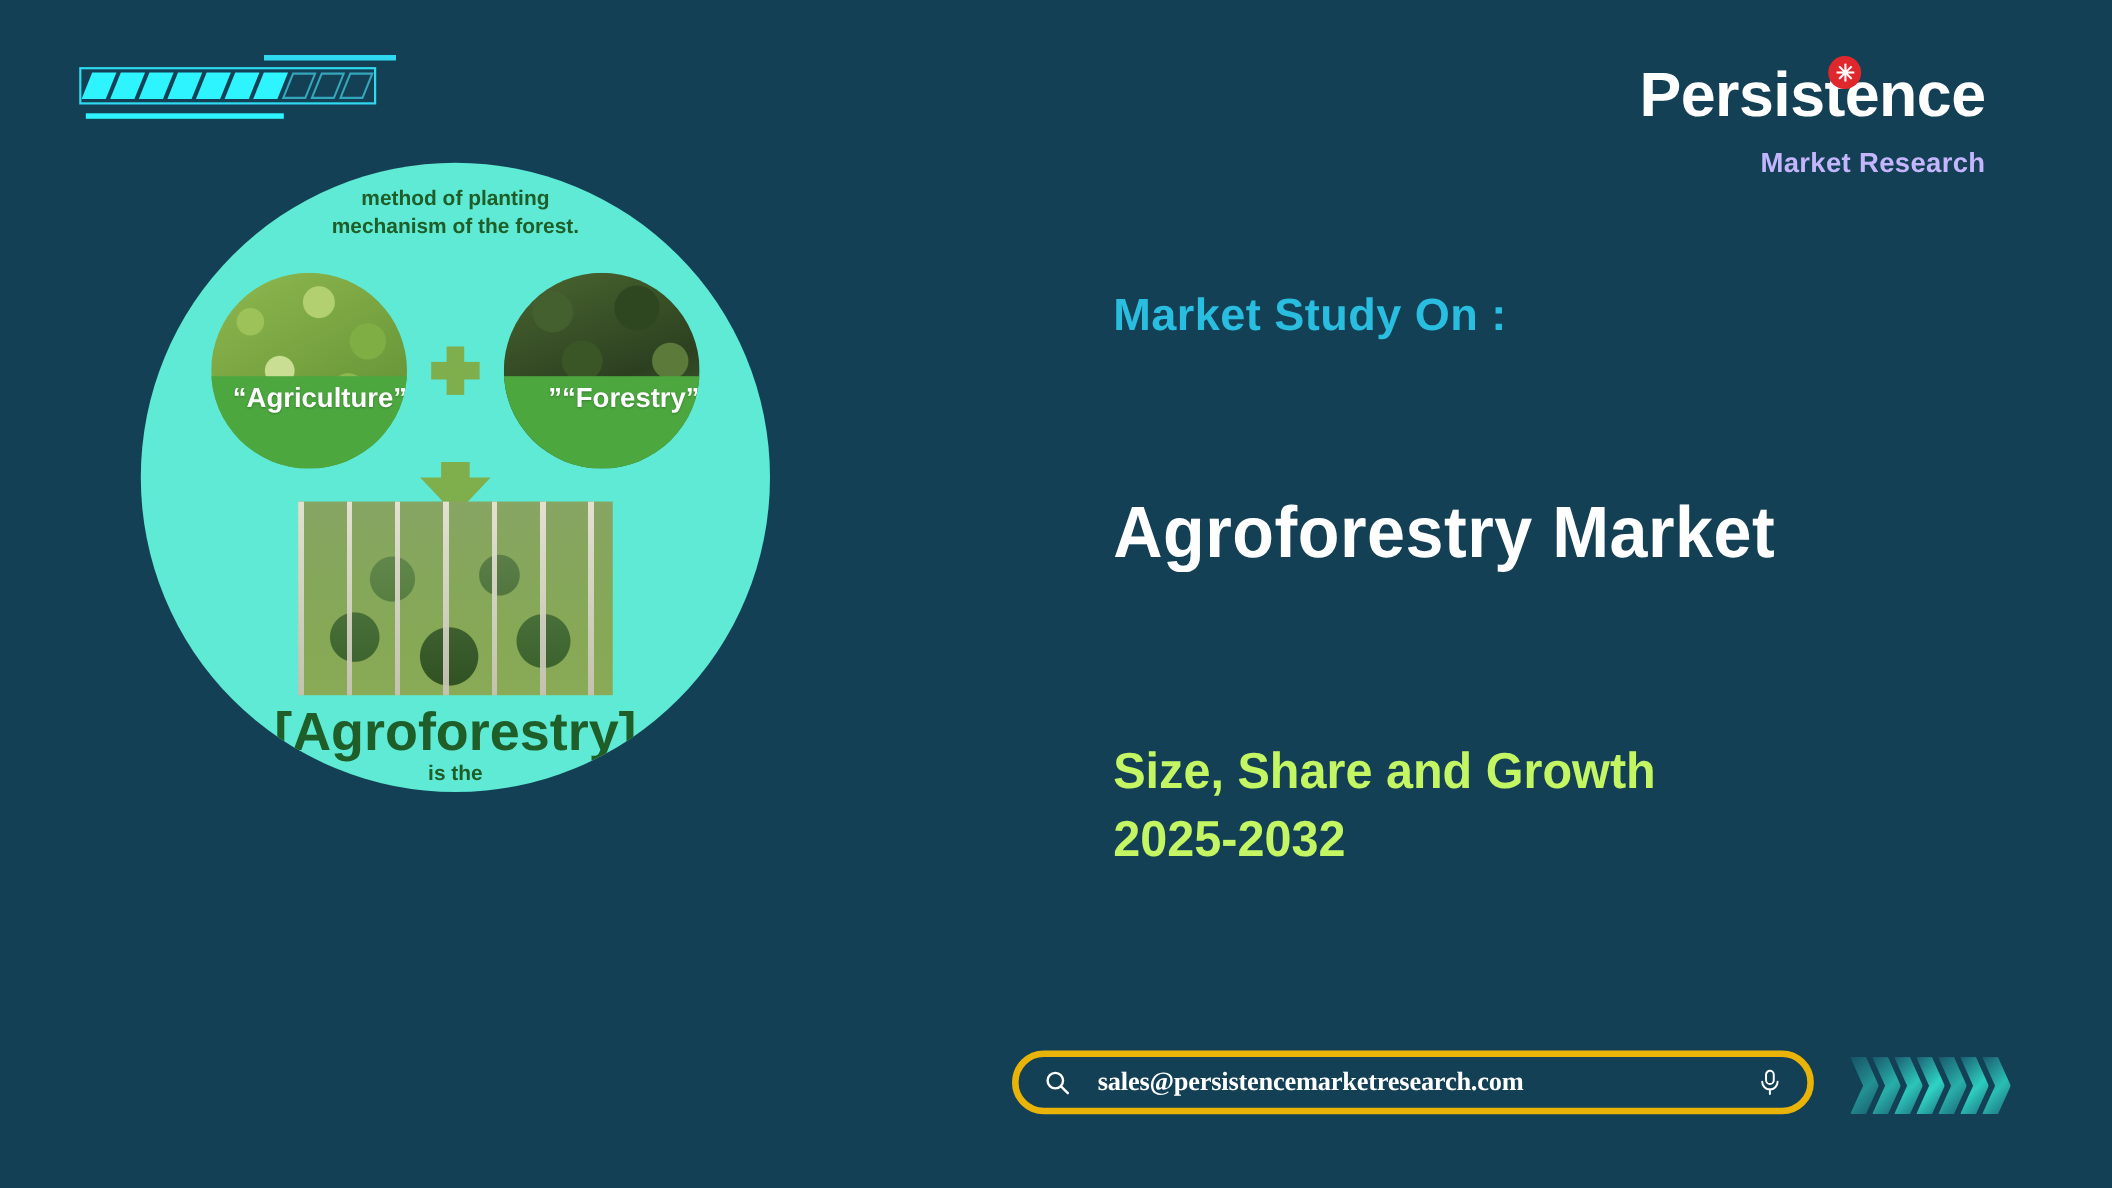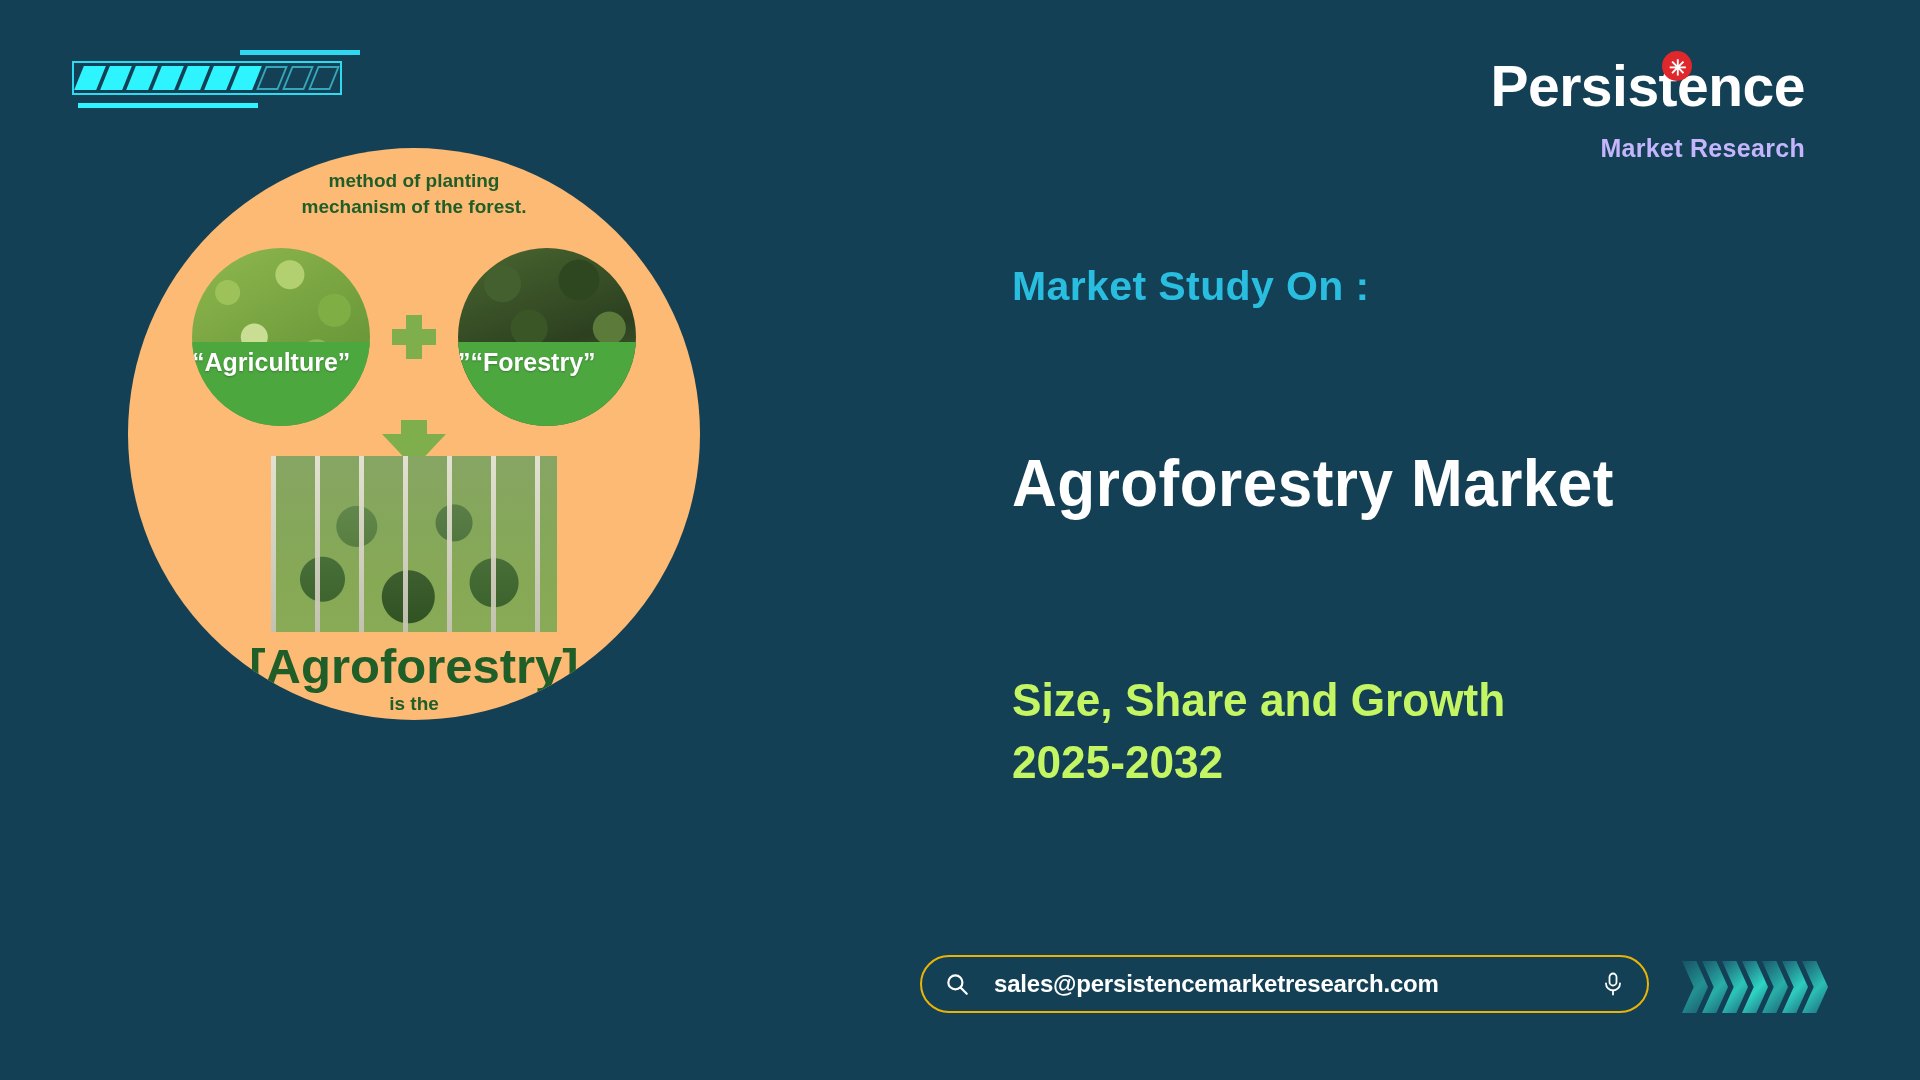--- a/index.html
+++ b/index.html
@@ -61,21 +61,21 @@
   .logo-sub{
     font-size:25px; font-weight:700; color:#c4b5fd;
     letter-spacing:0.3px; margin-top:21px;
   }
 
   
   .circle-wrap{
     position:absolute; left:128px; top:148px;
     width:572px; height:572px;
     border-radius:50%;
-    background:#fdba74;
+    background:#5eead4;
     overflow:hidden;
   }
   .info{
     position:absolute; left:0; top:0; width:100%; height:100%;
   }
   .info-caption{
     position:absolute; top:20px; left:0; width:100%;
     text-align:center;
     color:#1f5e28; font-weight:700;
     font-size:19px; line-height:1.38;
@@ -106,21 +106,21 @@
     background:
       radial-gradient(circle at 25% 20%, #44602e 0 18px, transparent 19px),
       radial-gradient(circle at 68% 18%, #2f4721 0 20px, transparent 21px),
       radial-gradient(circle at 85% 45%, #5c7a3a 0 16px, transparent 17px),
       radial-gradient(circle at 40% 45%, #3a5526 0 18px, transparent 19px),
       linear-gradient(160deg,#4a6630,#2c4020 55%,#55763a);
   }
   .bubble .band{
     position:absolute; left:0; right:0; bottom:0; height:47%;
     background:#4CA73F;
-    display:flex; align-items:flex-start; justify-content:flex-start;
+    display:flex; align-items:flex-start; justify-content:flex-end;
     padding-top:6px;
   }
   .bubble .band span{
     color:#ffffff; font-weight:700; font-size:25px;
     text-shadow:0 1px 2px rgba(0,0,0,.25);
     white-space:nowrap;
   }
   .plus{
     width:44px; height:44px; position:relative; flex:0 0 auto;
   }
@@ -183,23 +183,24 @@
     font-size:46px; font-weight:700; color:#C4F563;
     line-height:1.34;
     font-family:"Liberation Sans Narrow","Liberation Sans", sans-serif;
     transform:scaleX(0.96); transform-origin:left center;
   }
 
   
   .searchbar{
     position:absolute; left:920px; top:955px;
     width:729px; height:58px;
-    border:2px solid #eab308; border-radius:30px;
+    border:6px solid #eab308; border-radius:30px;
     display:flex; align-items:center;
     padding:0 22px;
+    font-family:Liberation Serif, serif;
   }
   .search-icon, .mic-icon{ flex:0 0 auto; display:flex; }
   .search-value{
     flex:1 1 auto; margin-left:24px;
     color:#ffffff; font-size:24px; font-weight:700;
     letter-spacing:-0.2px;
     white-space:nowrap;
   }
 
   

